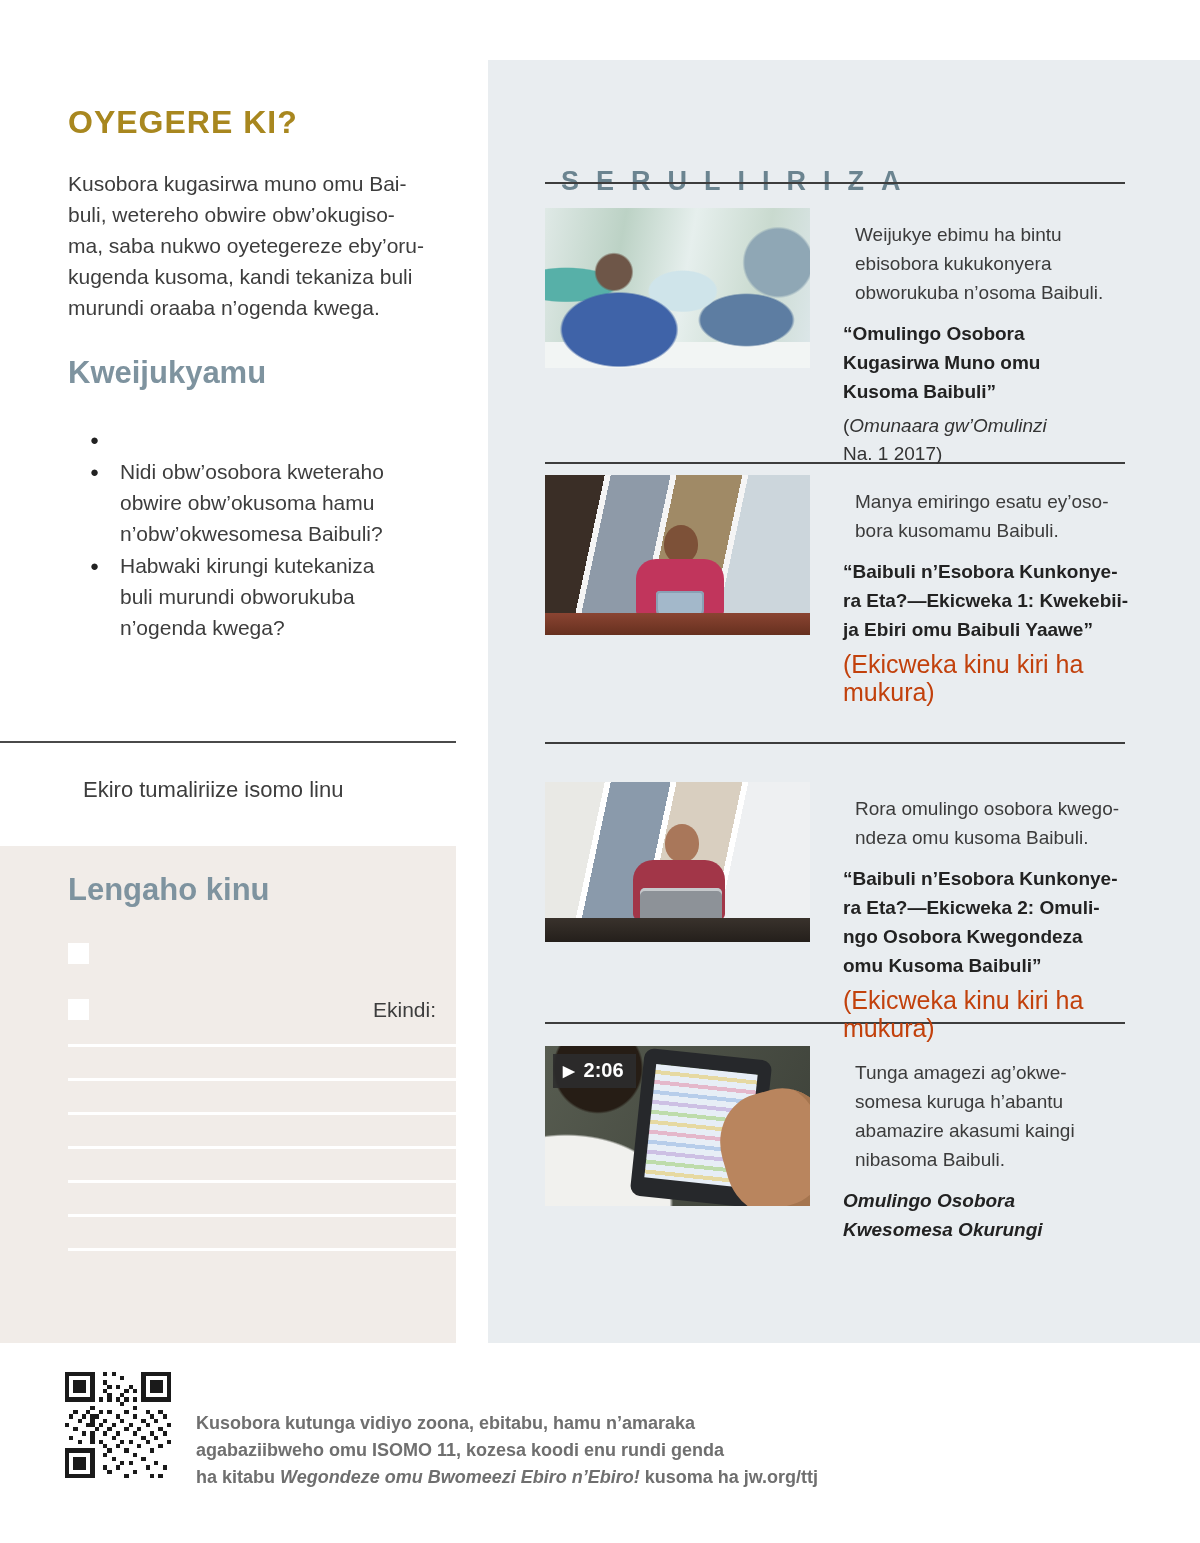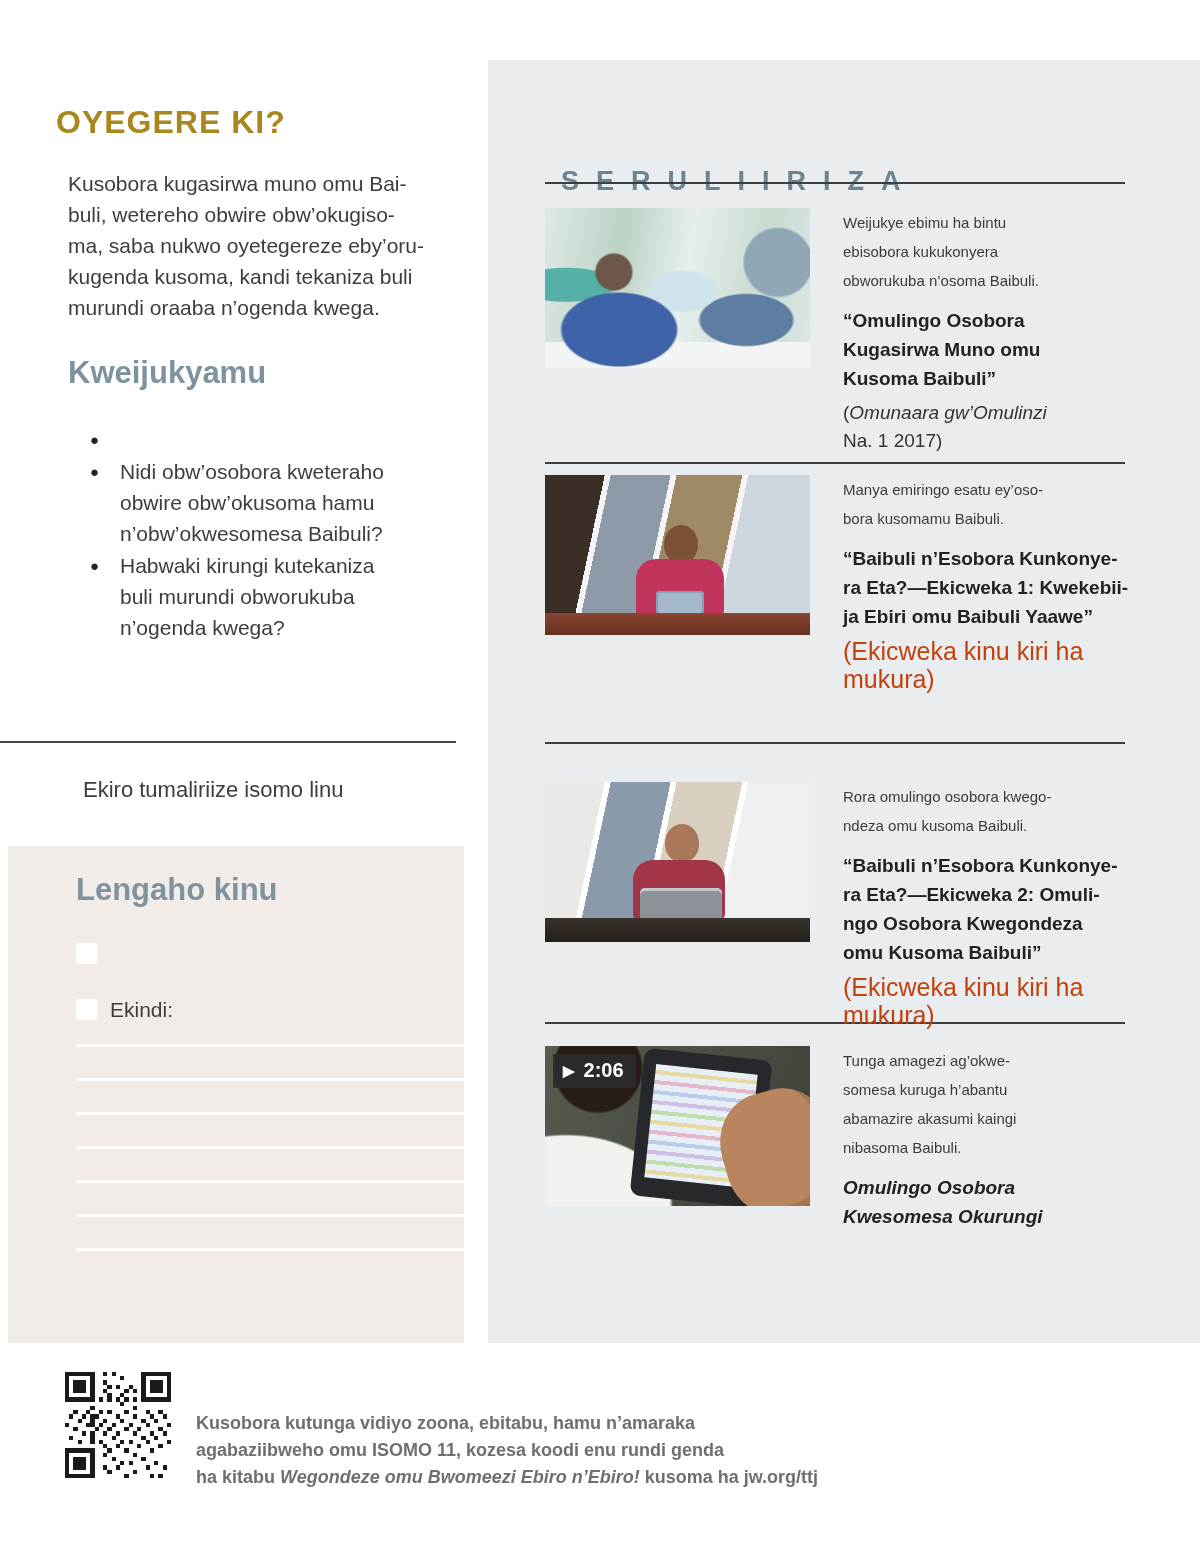--- a/index.html
+++ b/index.html
@@ -5,21 +5,21 @@
   html,body{margin:0;padding:0;}
   body{
     width:1200px;height:1543px;position:relative;background:#ffffff;
     font-family:"Liberation Sans", sans-serif;color:#3d3d3d;
     -webkit-font-smoothing:antialiased;
   }
   .pre{white-space:pre-line;}
 
   
   .page-title{
-    position:absolute;left:56px;top:104px;margin:0;
+    position:absolute;left:68px;top:104px;margin:0;
     font-size:32px;font-weight:bold;letter-spacing:1px;color:#a8871f;
   }
   .intro{
     position:absolute;left:68px;top:168px;width:410px;margin:0;
     font-size:21px;line-height:31px;color:#3d3d3d;
   }
   .blue-head{
     margin:0;font-size:31px;font-weight:bold;color:#7e939f;
   }
   .review-head{position:absolute;left:68px;top:355px;}
@@ -29,25 +29,25 @@
   }
   .bullets li{display:flex;margin:0 0 1px 0;}
   .bullets .dot{flex:none;width:30px;font-size:15px;line-height:31px;color:#222;}
   .left-rule{
     position:absolute;left:0;top:741px;width:456px;height:1.5px;background:#4a4a4a;
   }
   .completed-note{
     position:absolute;left:68px;top:760px;margin:15px;font-size:22px;line-height:30px;
   }
   .goal-box{
-    position:absolute;left:8px;top:846px;width:456px;height:497px;background:#f1ece8;
+    position:absolute;left:0;top:846px;width:456px;height:497px;background:#f1ece8;
   }
   .goal-box .blue-head{margin:26px 0 0 68px;}
   .check-item{display:flex;margin:30px 20px 0 68px;font-size:21px;line-height:31px;}
-  .check-item + .check-item{}
+  .check-item + .check-item{justify-content:space-between;}
   .checkbox{
     flex:none;width:21px;height:21px;background:#ffffff;margin:5px 13px 0 0;
   }
   .write-lines{margin:19px 0 0 68px;}
   .wline{height:3px;background:#ffffff;margin-bottom:31px;}
 
   
   .right-panel{
     position:absolute;left:488px;top:60px;width:712px;height:1283px;background:#e9edf0;
   }
@@ -56,21 +56,21 @@
     font-size:27px;font-weight:bold;letter-spacing:17px;color:#6b8490;
   }
   .rule{position:absolute;left:57px;width:580px;height:1.5px;background:#3d3d3d;}
   .r1{top:122px}.r2{top:402px}.r3{top:682px}.r4{top:962px}
   .entry{position:absolute;left:57px;width:640px;display:flex;}
   .e1{top:148px}.e2{top:415px}.e3{top:722px}.e4{top:986px}
   .thumb{
     position:relative;flex:none;width:265px;height:160px;overflow:hidden;background:#cfd8dd;
   }
   .etext{width:300px;margin-left:33px;}
-  .desc{margin:0;font-size:15px;line-height:29px;color:#3b3b3b;}
+  .desc{margin:12px;font-size:19px;line-height:29px;color:#3b3b3b;}
   .etitle{margin:11px 0 0 0;font-size:19px;line-height:29px;font-weight:bold;color:#222;}
   .etitle.italic{font-style:italic;}
   .esource{margin:6px 0 0 0;font-size:19px;line-height:28px;color:#333;}
   .esource i{font-style:italic;}
   .enote{margin:6px 0 0 0;font-size:25px;line-height:28px;color:#c2410c;}
 
   
   .t1{
     background:
       radial-gradient(circle at 26% 40%, #6e5648 0 8%, rgba(0,0,0,0) 9%),

